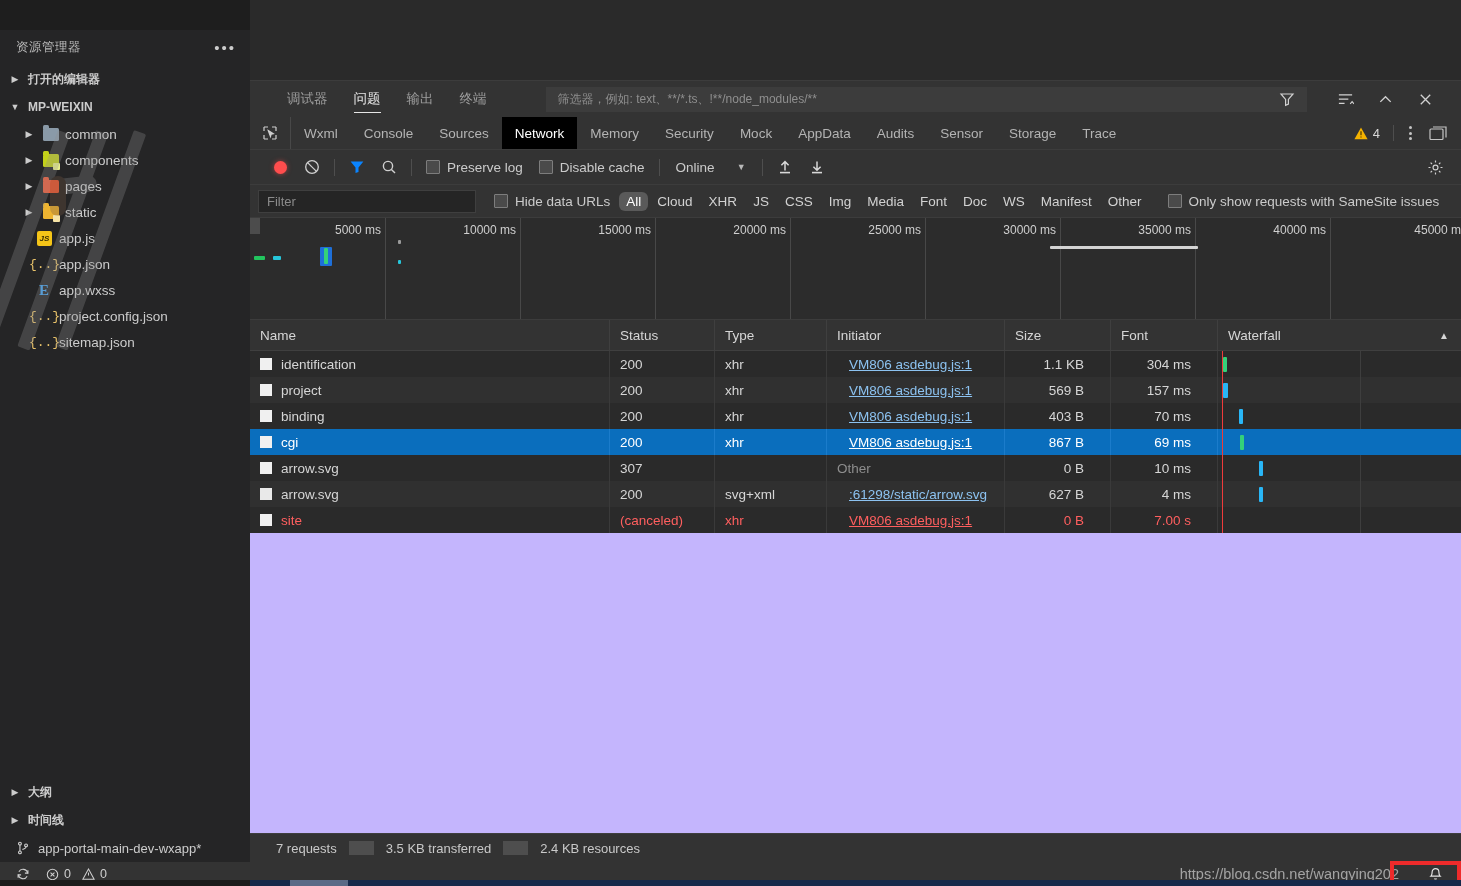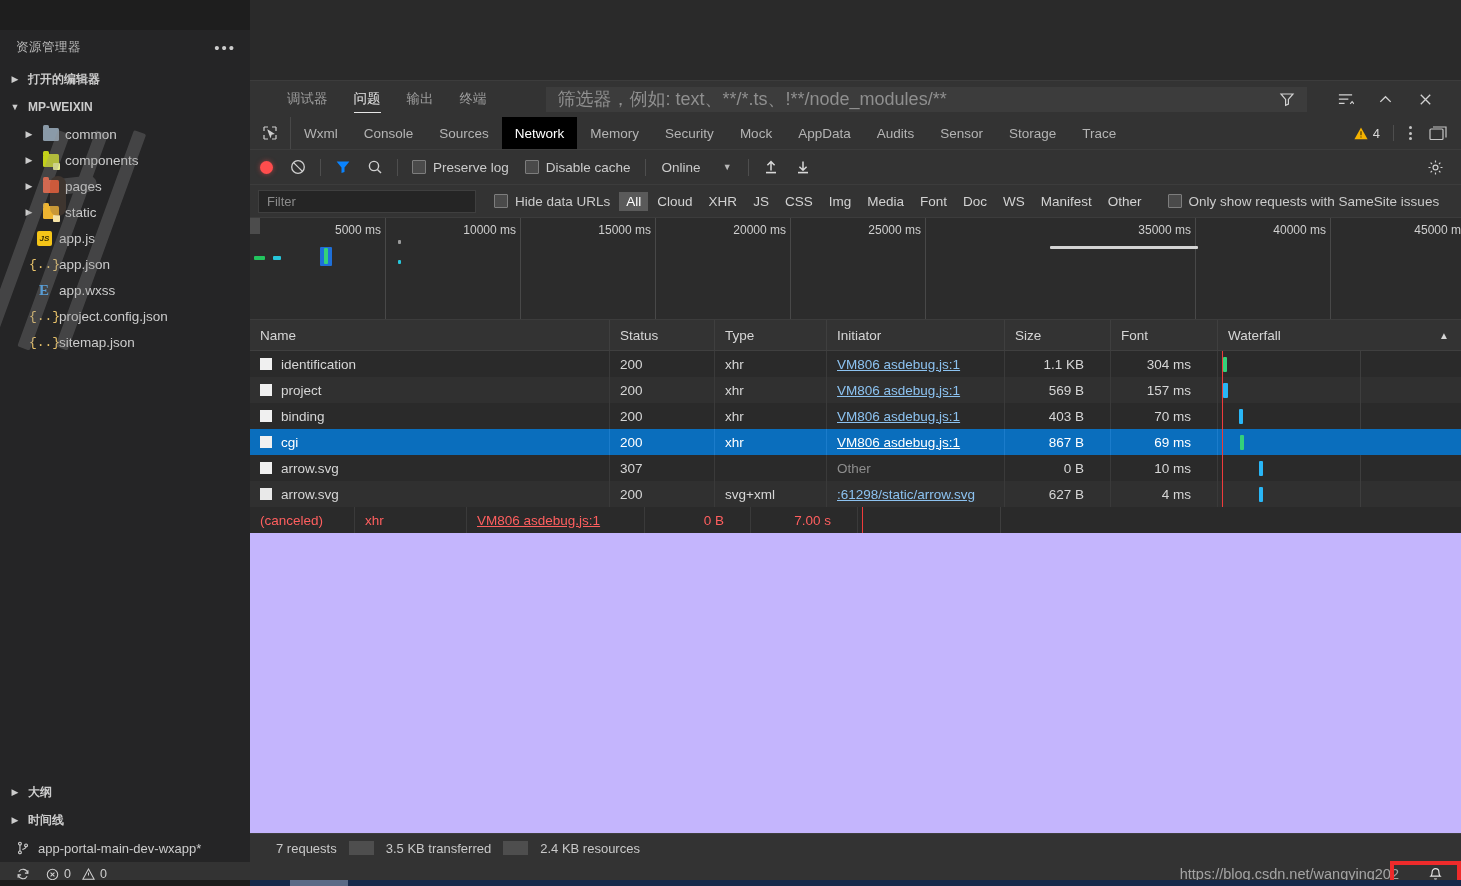--- a/index.html
+++ b/index.html
@@ -46,59 +46,59 @@
 
   
   .panel-head{height:36px;background:#333333;display:flex;align-items:center;flex:none;
               border-top:1px solid #3c3c3c;padding-left:24px;gap:0;}
   .ph-tab{height:36px;display:flex;align-items:center;padding:0 13px;font-size:13.5px;
           color:#9d9d9d;cursor:pointer;position:relative;}
   .ph-tab.active{color:#e7e7e7;}
   .ph-tab.active:after{content:"";position:absolute;left:13px;right:13px;bottom:4px;height:1px;background:#e7e7e7;}
   .ph-filter{margin-left:46px;flex:1;max-width:745px;height:25px;background:#3c3c3c;
              display:flex;align-items:center;padding:0 6px 0 10px;}
-  .ph-filter input{flex:1;background:transparent;border:0;outline:0;color:#cccccc;font-size:18px;
+  .ph-filter input{flex:1;background:transparent;border:0;outline:0;color:#cccccc;font-size:12px;
                    font-family:"Liberation Sans",sans-serif;}
   .ph-filter input::placeholder{color:#8f8f8f;}
   .ph-acts{display:flex;align-items:center;gap:0;margin-left:auto;padding-right:16px;}
   .ph-btn{width:40px;height:36px;display:flex;align-items:center;justify-content:center;cursor:pointer;color:#cfcfcf;}
 
   
   .dt-tabs{height:32px;background:#333333;display:flex;align-items:center;flex:none;
            border-bottom:1px solid #3c3c3c;}
   .dt-inspect{width:40px;height:32px;display:flex;align-items:center;justify-content:center;cursor:pointer;
               border-right:1px solid #484848;}
   .dt-tab{height:32px;display:flex;align-items:center;padding:0 13px;font-size:13.5px;color:#b4b4b4;cursor:pointer;}
   .dt-tab.active{background:#000000;color:#ffffff;}
   .dt-right{margin-left:auto;display:flex;align-items:center;gap:0;padding-right:8px;}
   .warnbox{display:flex;align-items:center;gap:5px;font-size:13px;color:#d7d7d7;padding:0 10px;cursor:pointer;}
   .vdiv{width:1px;height:16px;background:#4e4e4e;margin:0 3px;}
   .kebab{width:26px;height:32px;display:flex;flex-direction:column;align-items:center;justify-content:center;gap:2.5px;cursor:pointer;}
   .kebab i{width:3px;height:3px;border-radius:50%;background:#c5c5c5;display:block;}
   .dockbtn{width:30px;height:32px;display:flex;align-items:center;justify-content:center;cursor:pointer;}
 
   
-  .nt{height:34px;background:#333333;display:flex;align-items:center;gap:0;flex:none;
+  .nt{height:34px;background:#333333;display:flex;align-items:center;gap:0;flex:none;padding-left:14px;
       border-bottom:1px solid #3c3c3c;}
   .nt-btn{width:32px;height:34px;display:flex;align-items:center;justify-content:center;cursor:pointer;}
   .rec{width:13px;height:13px;border-radius:50%;background:#ff4d4d;box-shadow:0 0 5px rgba(255,77,77,.55);}
   .sep{width:1px;height:17px;background:#4e4e4e;margin:0 6px;}
   .chk{width:12px;height:12px;border:1px solid #7d7d7d;background:#4a4a4a;border-radius:1px;display:inline-block;flex:none;cursor:pointer;}
   .cklabel{display:flex;align-items:center;gap:7px;font-size:13.5px;color:#cbcbcb;cursor:pointer;padding:0 8px;}
   .online{display:flex;align-items:center;gap:22px;font-size:13.5px;color:#cbcbcb;padding:0 10px;cursor:pointer;}
   .caret{font-size:9px;color:#b9b9b9;}
   .nt-right{margin-left:auto;padding-right:10px;display:flex;align-items:center;}
 
   
   .fr{height:32px;background:#333333;display:flex;align-items:center;gap:0;flex:none;padding-left:8px;
       border-bottom:1px solid #3c3c3c;}
   .fr input.filt{width:200px;height:21px;background:#252525;border:1px solid #3f3f3f;outline:0;
                  color:#cccccc;font-size:13px;padding:0 8px;font-family:"Liberation Sans",sans-serif;}
   .fr input.filt::placeholder{color:#8a8a8a;}
-  .ftype{font-size:13.5px;color:#d2d2d2;padding:2px 7px;border-radius:0;cursor:pointer;margin:0 1px;}
+  .ftype{font-size:13.5px;color:#d2d2d2;padding:2px 7px;border-radius:6px;cursor:pointer;margin:0 1px;}
   .ftype.on{background:#5a5a5a;color:#ffffff;}
   .fr .cklabel{margin-left:10px;}
 
   
   .ov{height:101px;background:#2c2c2c;position:relative;flex:none;border-bottom:1px solid #3c3c3c;overflow:hidden;}
   .ov-tick{position:absolute;top:0;bottom:0;border-right:1px solid #484848;}
   .ov-tick span{position:absolute;right:4px;top:5px;font-size:12px;color:#cfcfcf;white-space:nowrap;}
   .ov-bar{position:absolute;border-radius:1px;}
   .ov-sel{position:absolute;height:3px;background:#d4d4d4;border-radius:1px;}
   .ov-left-shade{position:absolute;left:0;top:0;width:10px;height:16px;background:#4c4c4c;}
@@ -113,21 +113,21 @@
   .row:nth-child(odd){background:#2a2a2a;}
   .row:nth-child(even){background:#303030;}
   .row.sel{background:#0a6ebd !important;}
   .row.err .td{color:#ff5f5f;}
   .row.err .td a{color:#ff5f5f;}
   .td{font-size:13.5px;color:#d6d6d6;padding-left:10px;border-right:1px solid #3a3a3a;height:26px;
       display:flex;align-items:center;box-sizing:border-box;overflow:hidden;white-space:nowrap;}
   .td.num{justify-content:flex-end;padding-right:26px;padding-left:4px;}
   .row.sel .td{border-right-color:#1b7ccb;color:#ffffff;}
   .row.sel .td a{color:#ffffff;}
-  .td a{color:#8cc2f0;text-decoration:underline;}
+  .td a{color:#8cc2f0;text-decoration:underline;margin-left:12px;}
   .td.dim{color:#8d8d8d;}
   .namecell{display:flex;align-items:center;gap:9px;}
   .fsq{width:12px;height:12px;background:#f0f0f0;flex:none;}
   .wf{position:relative;height:26px;flex:1;overflow:hidden;}
   .wf-bar{position:absolute;top:6px;width:4px;height:15px;border-radius:1px;}
   .redline{position:absolute;top:0;bottom:0;width:1px;background:#ef3b3b;}
   .gridline{position:absolute;top:0;bottom:0;width:1px;background:#3e3e3e;}
 
   
   .summary{height:28px;background:#333333;display:flex;align-items:center;gap:0;flex:none;
@@ -482,20 +482,23 @@
           </div>
         <div class="ov-tick" style="left:270px;width:135px">
             <span>15000 ms</span>
           </div>
         <div class="ov-tick" style="left:405px;width:135px">
             <span>20000 ms</span>
           </div>
         <div class="ov-tick" style="left:540px;width:135px">
             <span>25000 ms</span>
           </div>
+        <div class="ov-tick" style="left:675px;width:135px">
+            <span>30000 ms</span>
+          </div>
         <div class="ov-tick" style="left:810px;width:135px">
             <span>35000 ms</span>
           </div>
         <div class="ov-tick" style="left:945px;width:135px">
             <span>40000 ms</span>
           </div>
         <div class="ov-tick" style="left:1080px;width:135px">
             <span>45000 m</span>
           </div>
 
@@ -630,20 +633,24 @@
             <div class="td num" style="width:106px">627 B</div>
             <div class="td num" style="width:107px">4 ms</div>
             <div class="wf">
               <span class="redline" style="left:4px"></span>
                 <span class="gridline" style="left:142px"></span>
               <span class="wf-bar" style="left:41px;width:4px;background:#29b6f6"></span>
             </div>
           </div>
 
           <div class="row err">
+            <div class="td namecell" style="width:360px">
+              <span class="fsq"></span>
+              <span>site</span>
+            </div>
             <div class="td" style="width:105px">(canceled)</div>
             <div class="td" style="width:112px">xhr</div>
             <div class="td" style="width:178px">
                 <a>VM806 asdebug.js:1</a>
               </div>
             <div class="td num" style="width:106px">0 B</div>
             <div class="td num" style="width:107px">7.00 s</div>
             <div class="wf">
               <span class="redline" style="left:4px"></span>
                 <span class="gridline" style="left:142px"></span>

